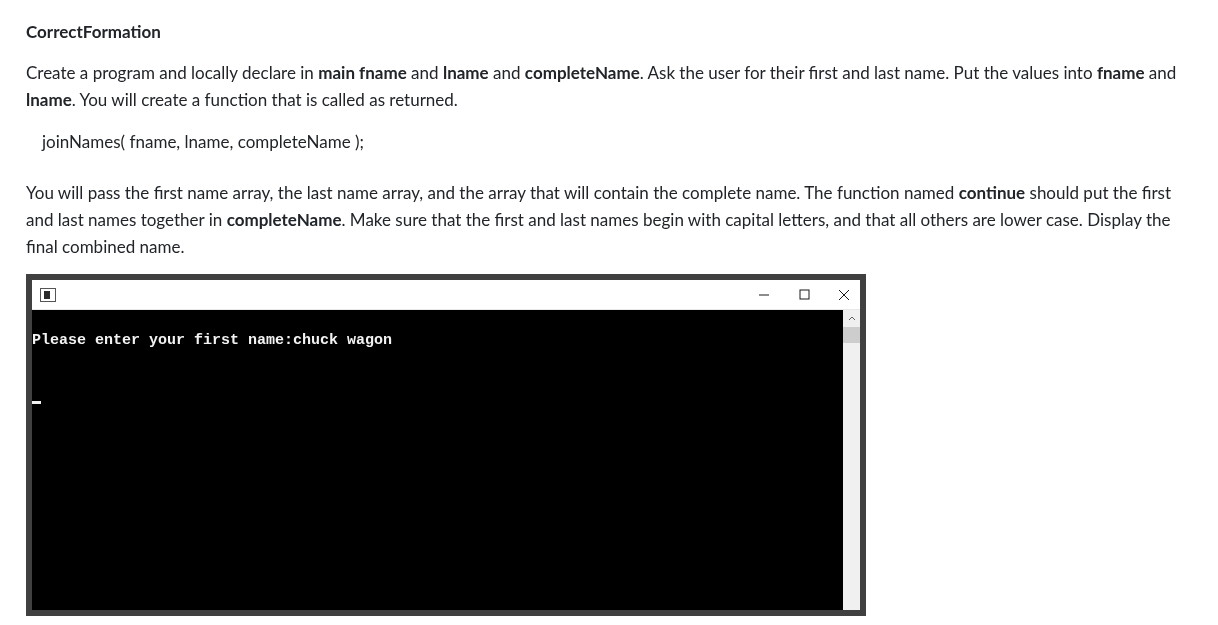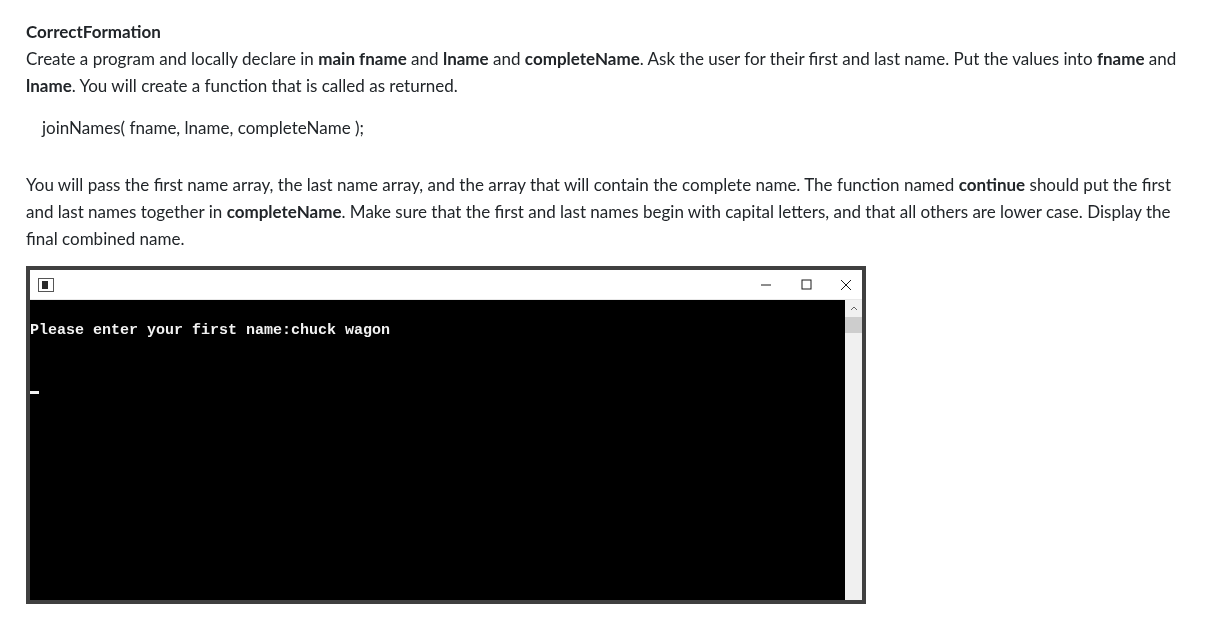--- a/index.html
+++ b/index.html
@@ -8,29 +8,30 @@
       font-size: 17px;
       line-height: 1.6;
       color: #212529;
       width: 1218px;
       padding: 18px 26px 30px 26px;
       background: #fff;
     }
     .title {
       font-weight: 700;
       font-size: 17px;
+      margin-bottom: 14px;
     }
     p.body { margin-bottom: 14px; }
-    .indent { padding-left: 16px; margin-bottom: 30px; }
+    .indent { padding-left: 16px; margin-bottom: 24px; }
     b { font-weight: 700; }
 
     .window {
       width: 840px;
       margin-top: 8px;
-      border: 4px solid #404040;
+      border: 6px solid #404040;
       background: #fff;
       display: flex;
       flex-direction: column;
     }
     .titlebar {
       height: 30px;
       display: flex;
       align-items: center;
       justify-content: space-between;
       padding: 0 8px;

